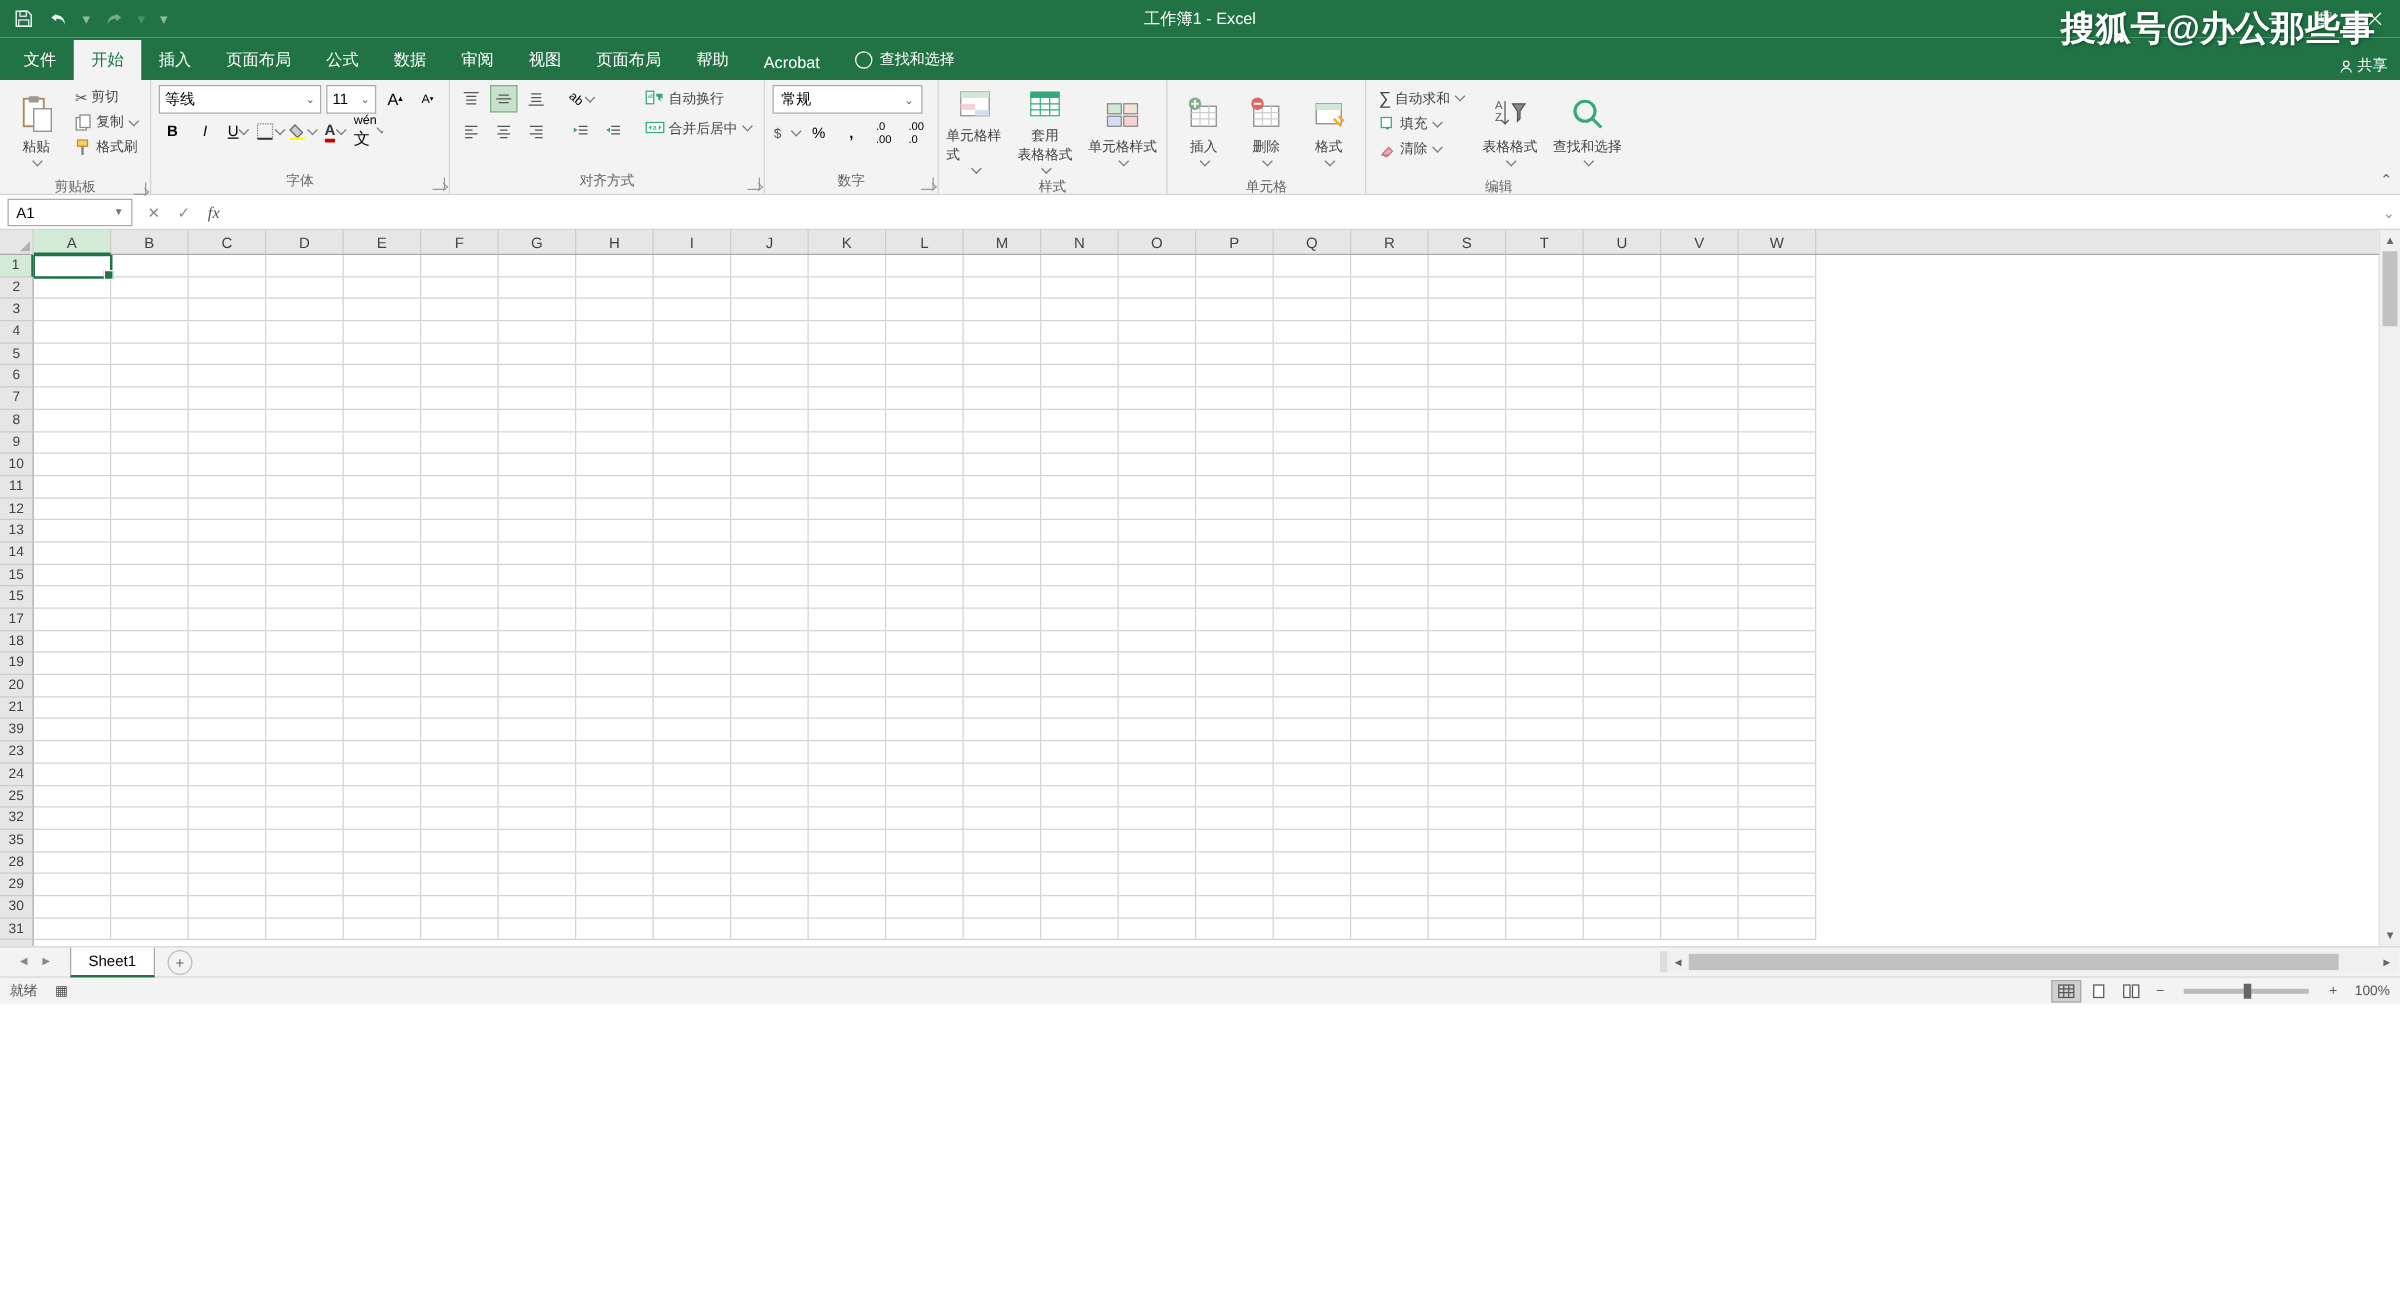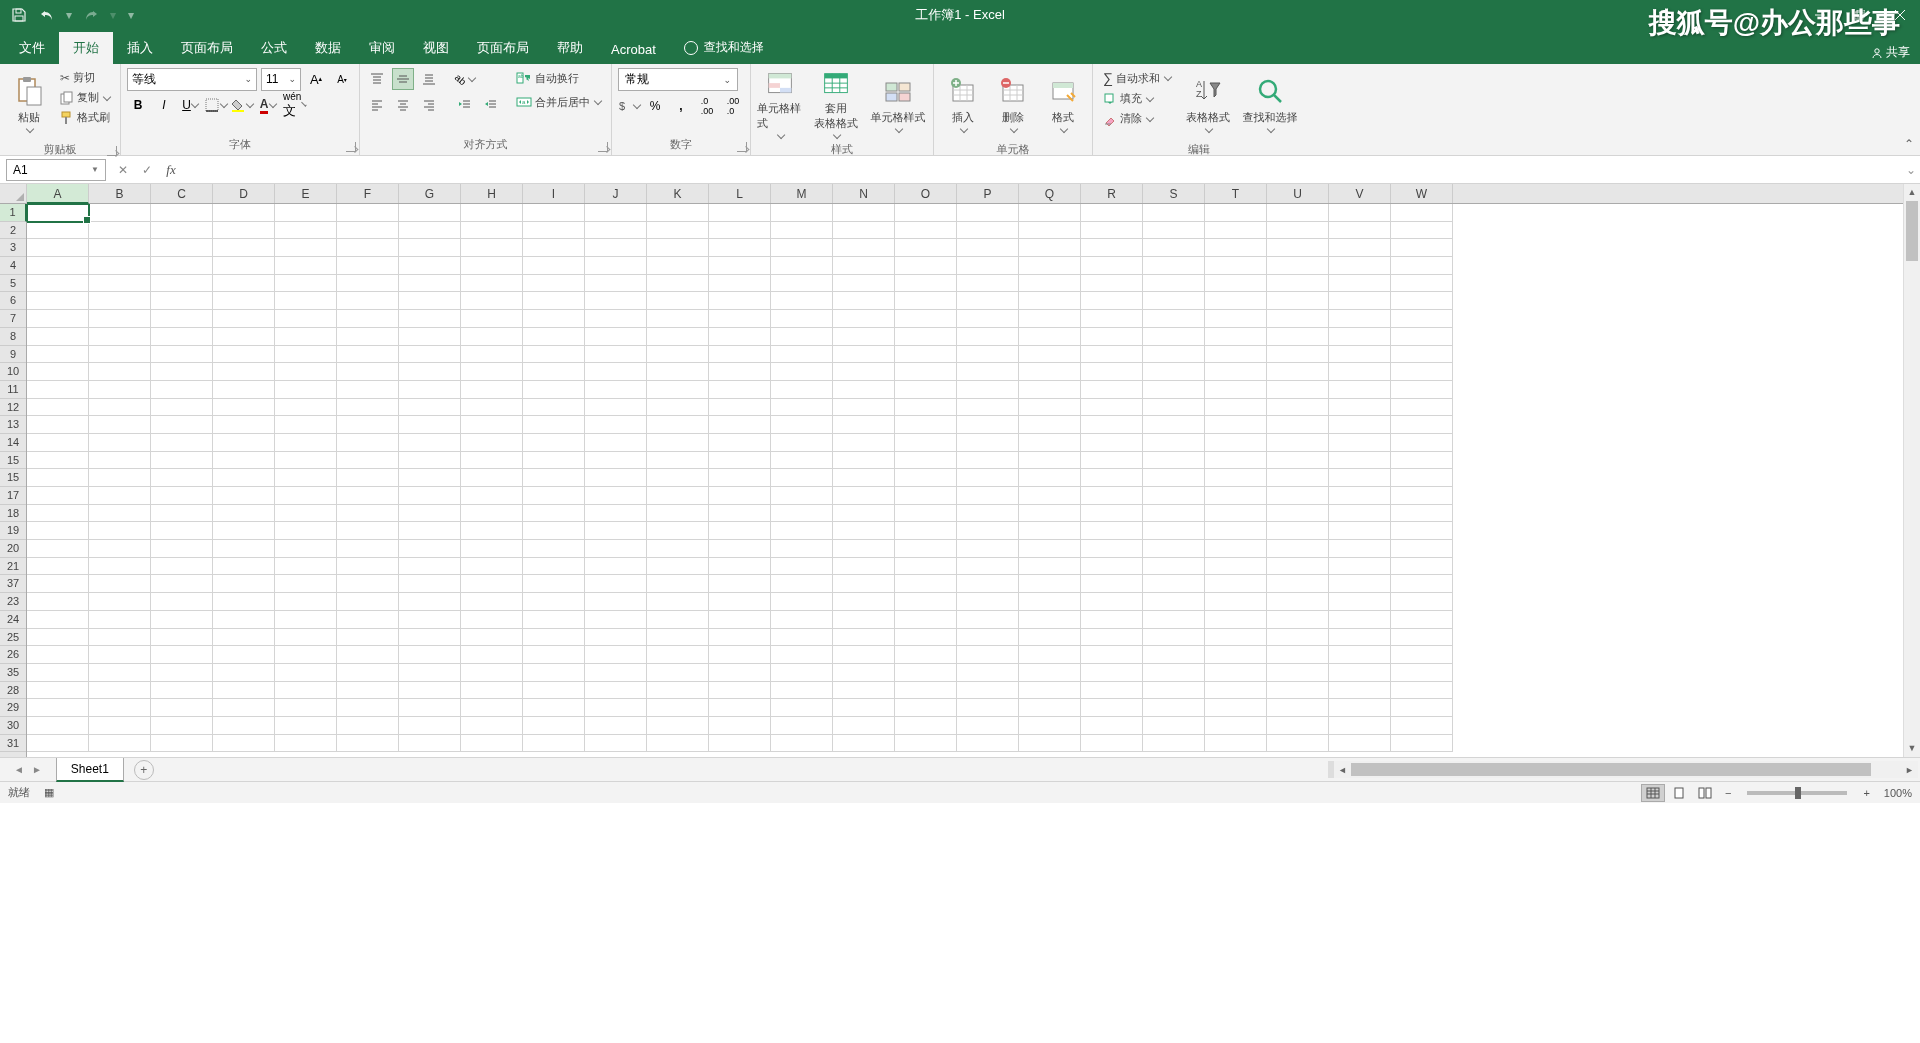--- a/index.html
+++ b/index.html
@@ -594,25 +594,25 @@
       <div class="row-h">12</div>
       <div class="row-h">13</div>
       <div class="row-h">14</div>
       <div class="row-h">15</div>
       <div class="row-h">15</div>
       <div class="row-h">17</div>
       <div class="row-h">18</div>
       <div class="row-h">19</div>
       <div class="row-h">20</div>
       <div class="row-h">21</div>
-      <div class="row-h">37</div>
+      <div class="row-h">39</div>
       <div class="row-h">23</div>
       <div class="row-h">24</div>
       <div class="row-h">25</div>
-      <div class="row-h">26</div>
+      <div class="row-h">32</div>
       <div class="row-h">35</div>
       <div class="row-h">28</div>
       <div class="row-h">29</div>
       <div class="row-h">30</div>
       <div class="row-h">31</div>
     </div>
   <div class="cells" id="cells">
       <div class="cell-row">
         <div class="cell selected" style="width: 62px;"></div>
         <div class="cell" style="width: 62px;"></div>

